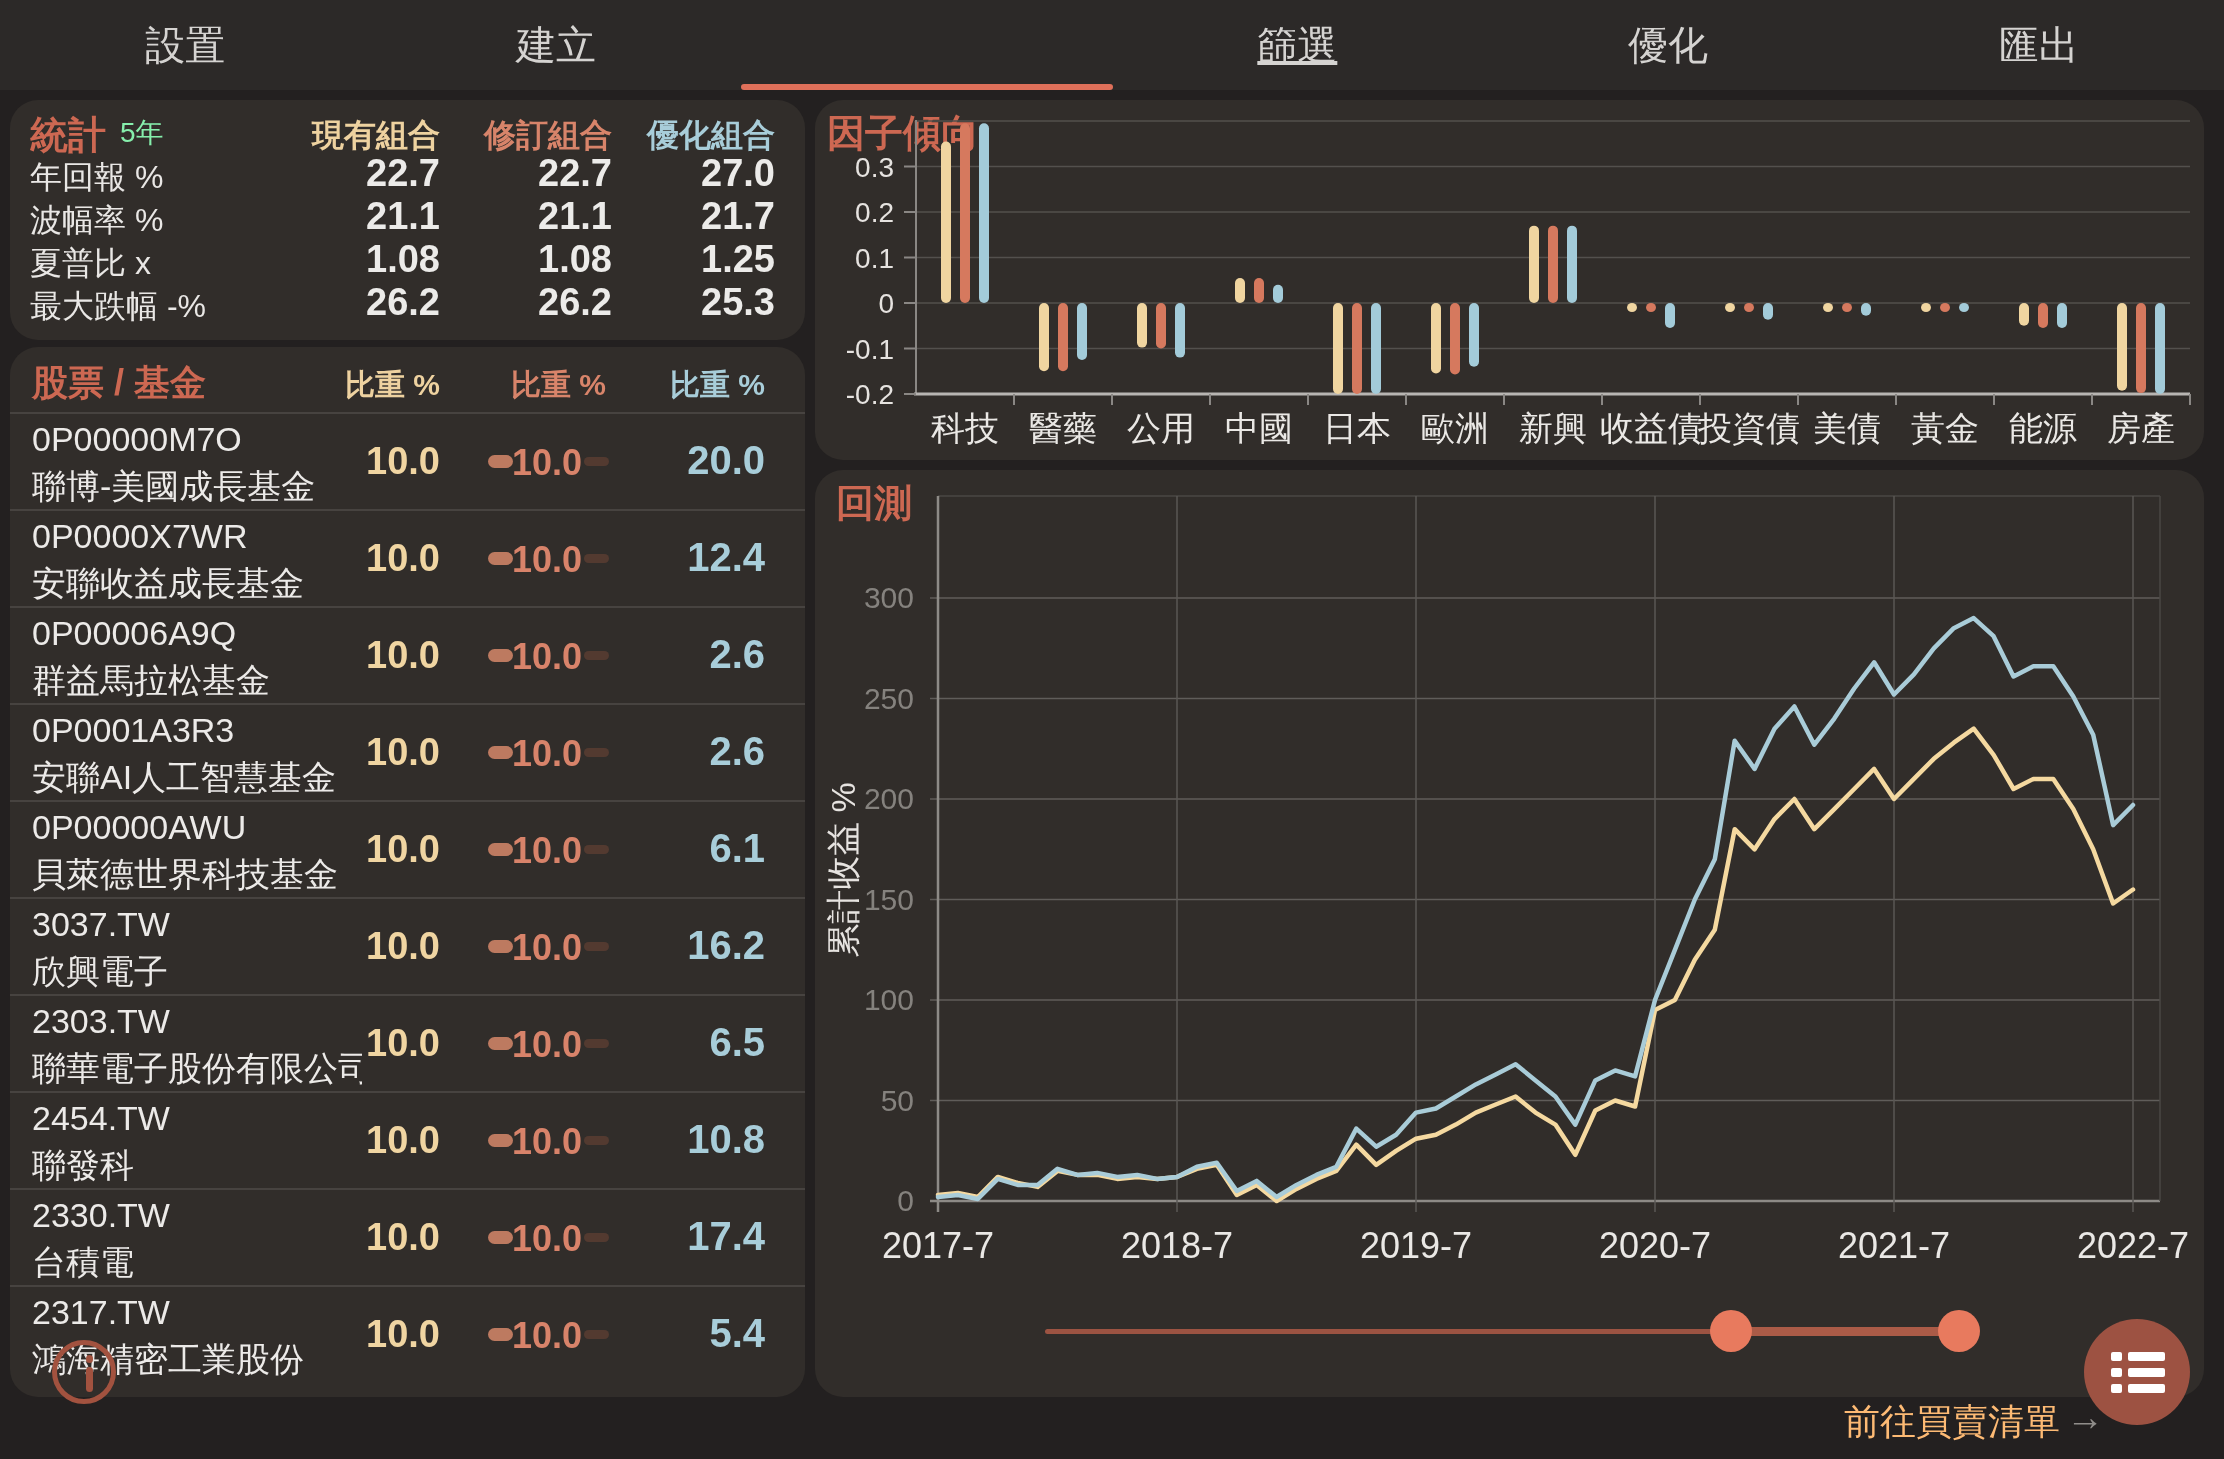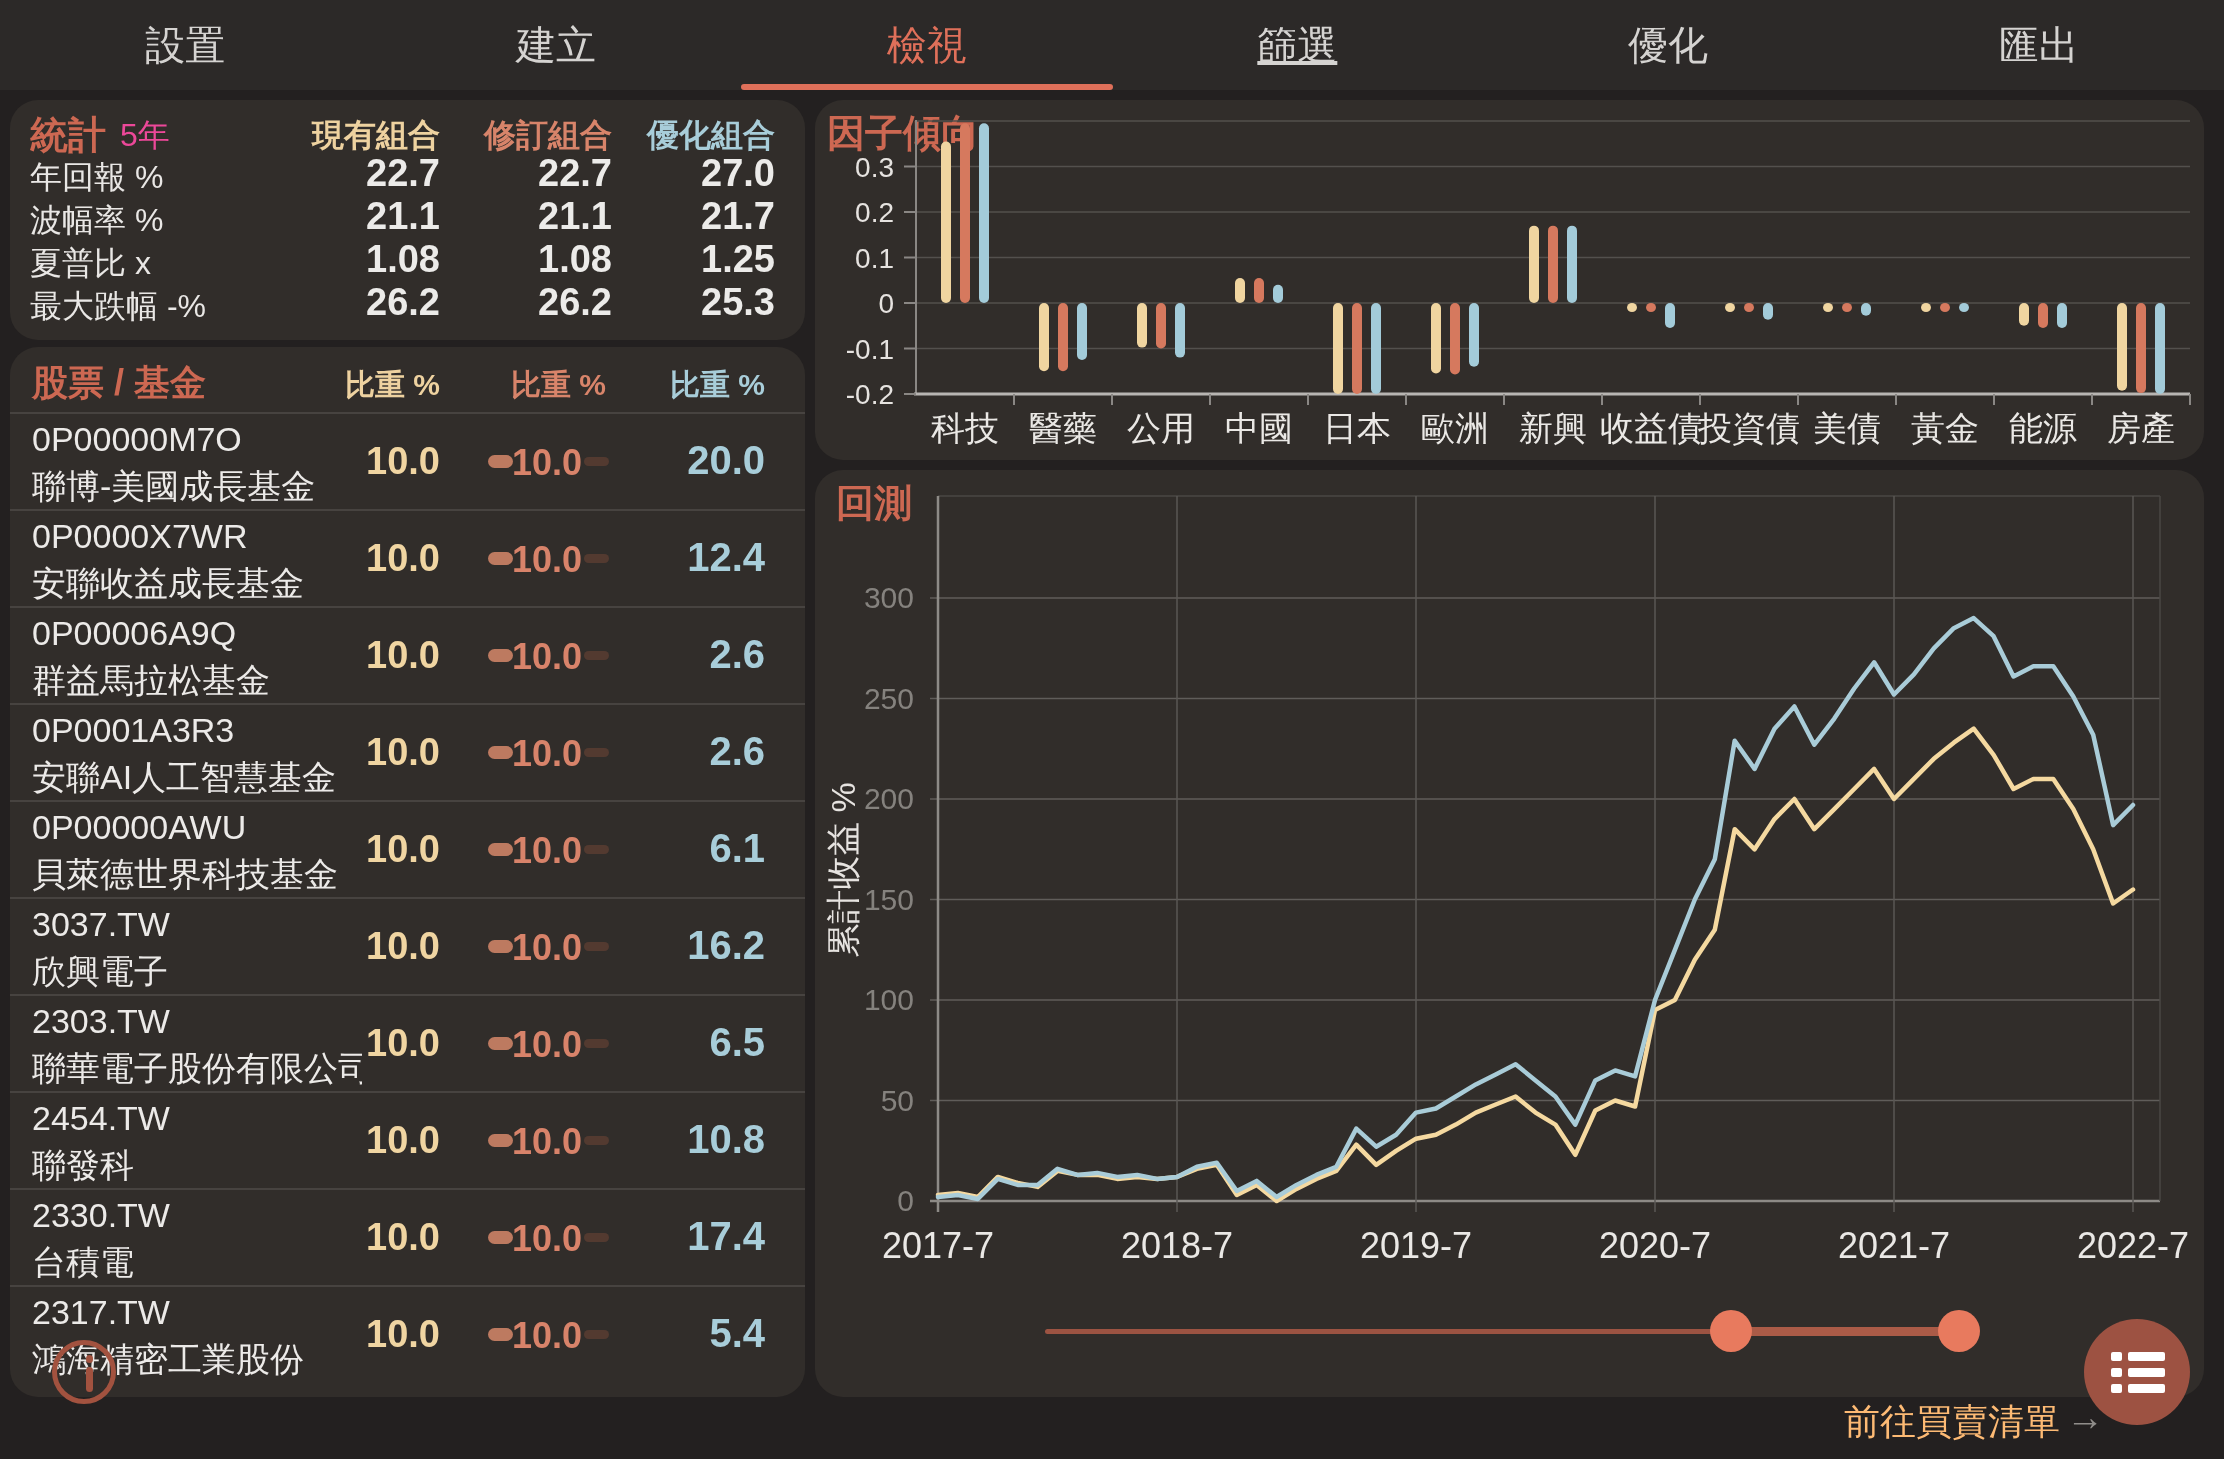--- a/index.html
+++ b/index.html
@@ -13,21 +13,21 @@
   .tab-underline{position:absolute;top:84px;height:6px;width:372px;background:#e0705a;border-radius:3px;}
   
   .panel{position:absolute;background:#312d2a;border-radius:28px;}
   .stats-panel{left:10px;top:100px;width:795px;height:240px;}
   .holdings-panel{left:10px;top:347px;width:795px;height:1050px;}
   .factor-panel{left:815px;top:100px;width:1389px;height:360px;}
   .backtest-panel{left:815px;top:470px;width:1389px;height:927px;}
   .chart-title{position:absolute;font-size:38px;font-weight:bold;color:#cd6852;}
   
   .stats-title{position:absolute;left:20px;top:10px;font-size:38px;font-weight:bold;color:#cd6852;}
-  .stats-period{position:absolute;left:110px;top:14px;font-size:32px;color:#ec4899;}
+  .stats-period{position:absolute;left:110px;top:14px;font-size:28px;color:#86efac;}
   .col-head{position:absolute;top:14px;font-size:32px;font-weight:bold;text-align:right;width:220px;}
   .stat-label{position:absolute;left:20px;font-size:32px;color:#e9e7e5;}
   .stat-val{position:absolute;font-size:38px;font-weight:bold;color:#ecebe9;text-align:right;width:220px;}
   
   .holdings-title{position:absolute;left:22px;top:12px;font-size:36px;font-weight:bold;color:#cd6852;}
   .wh{position:absolute;top:18px;font-size:30px;font-weight:bold;text-align:right;width:200px;}
   .hrow{position:absolute;left:0;width:795px;height:97px;border-top:2px solid #474340;}
   .hrow .ticker{position:absolute;left:22px;top:6px;font-size:34px;color:#eceae8;}
   .hrow .hname{position:absolute;left:22px;top:50px;font-size:34px;color:#eceae8;white-space:nowrap;
                width:330px;overflow:hidden;}
@@ -62,21 +62,20 @@
   text{font-family:"Liberation Sans","DejaVu Sans",sans-serif;}
 </style>
 </head>
 <body>
 
 <div class="page">
 
   <nav class="topnav" id="topnav">
       <div class="tab" style="left: 0.333333px;">設置</div>
       <div class="tab" style="left: 371px;">建立</div>
-      <div class="tab active" style="left: 741.667px;">檢視</div>
       <div class="tab-underline" style="left: 740.667px;"></div>
       <div class="tab" style="left: 1112.33px; text-decoration: underline;">篩選</div>
       <div class="tab" style="left: 1483px;">優化</div>
       <div class="tab" style="left: 1853.67px;">匯出</div>
     </nav>
 
   <section class="panel stats-panel">
     <span class="stats-title">統計</span>
     <span class="stats-period">5年</span>
     <div id="stats-body">

